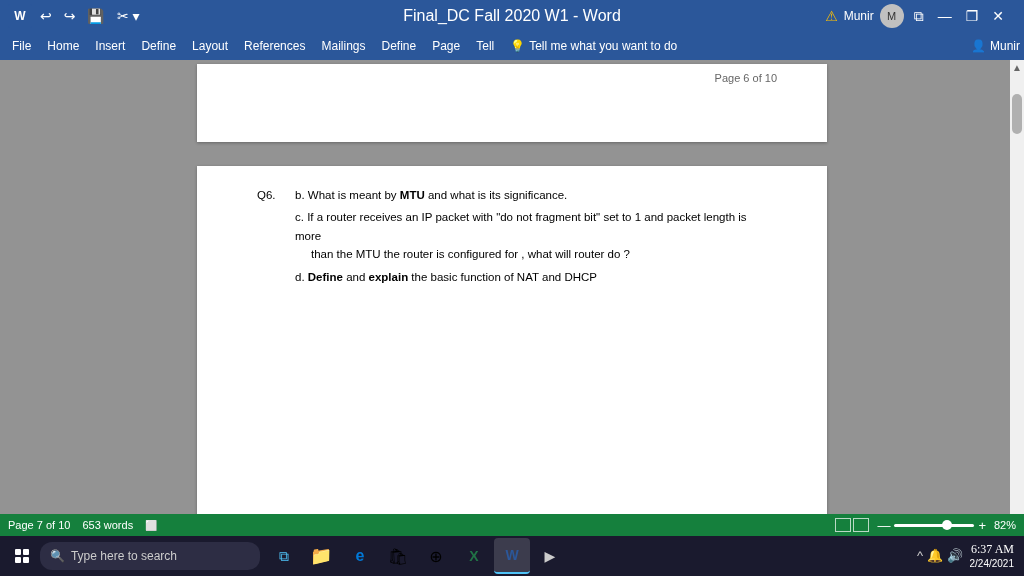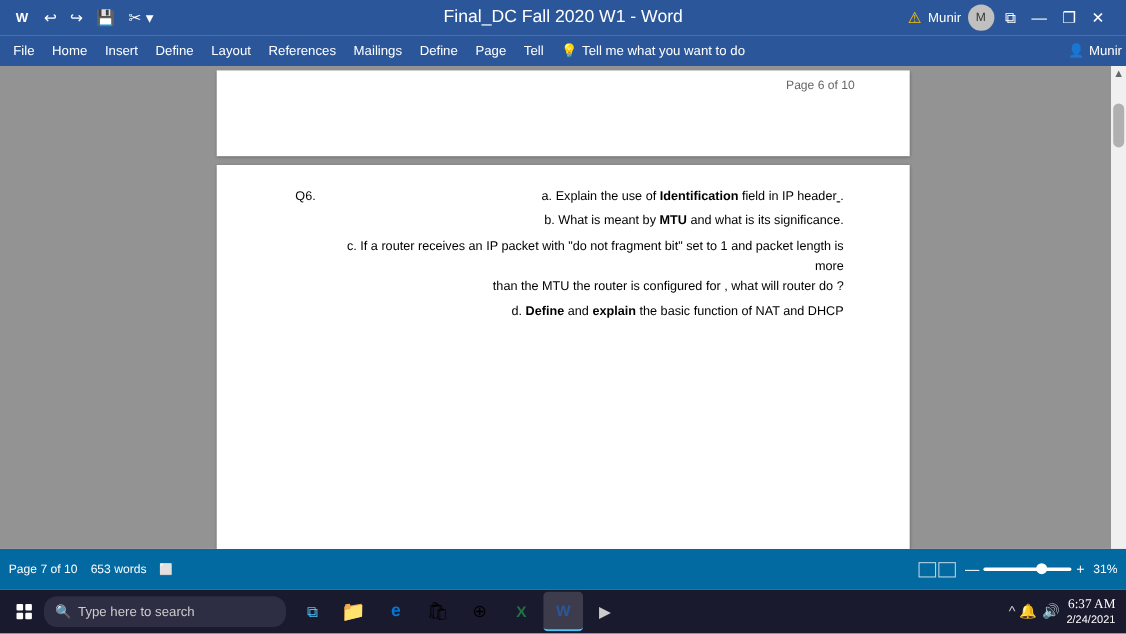--- a/index.html
+++ b/index.html
@@ -134,21 +134,20 @@
       gap: 8px;
       overflow: hidden;
       height: 100%;
     }
 
     .page {
       background: white;
       width: 630px;
       box-shadow: 0 1px 3px rgba(0,0,0,0.3);
       flex-shrink: 0;
-      text-align: right;
     }
 
     .page-top {
       height: 80px;
       padding: 8px 50px;
       display: flex;
       justify-content: flex-end;
       align-items: flex-start;
       font-size: 11px;
       color: #666;
@@ -167,22 +166,22 @@
       gap: 8px;
       margin-bottom: 4px;
     }
     .q-label { min-width: 30px; }
     .q-content { flex: 1; }
     .q-sub { margin-bottom: 4px; }
     .indent { padding-left: 16px; }
 
     
     .status-bar {
-      background: #0369a1;
-      height: 37px;
+      background: #15803d;
+      height: 22px;
       display: flex;
       align-items: center;
       padding: 0 8px;
       color: white;
       font-size: 11px;
       flex-shrink: 0;
       gap: 12px;
     }
     .status-right {
       margin-left: auto;
@@ -365,28 +364,25 @@
 
 <div class="doc-area">
   <div class="pages-container">
 
     <div class="page" style="height:78px;">
       <div class="page-top">
         <span>Page 6 of 10</span>
       </div>
     </div>
 
-    <div class="page" style="min-height:380px;">
+    <div class="page" style="min-height:380px;margin-top:16px;">
       <div class="page-main">
         <div class="question-row">
           <div class="q-label">Q6.</div>
           <div class="q-content">
-            <div class="q-sub">
-              a. Explain the use of <strong>Identification</strong> field in IP header<span style="text-decoration:underline"> </span>.
-            </div>
             <div class="q-sub">
               b. What is meant by <strong>MTU</strong> and what is its significance.
             </div>
             <div class="q-sub">
               c. If a router receives an IP packet with "do not fragment bit" set to 1 and packet length is more
               <div class="indent">than the MTU the router is configured for , what will router do ?</div>
             </div>
             <div class="q-sub">
               d. <strong>Define</strong> and <strong>explain</strong> the basic function of <span style="">NAT</span> and DHCP
             </div>
@@ -412,21 +408,21 @@
       <div class="view-icon"></div>
       <div class="view-icon"></div>
     </div>
     <div class="zoom-slider">
       <span style="cursor:pointer;font-size:13px;">—</span>
       <div class="zoom-track">
         <div class="zoom-thumb"></div>
       </div>
       <span style="cursor:pointer;font-size:13px;">+</span>
     </div>
-    <span>31%</span>
+    <span>82%</span>
   </div>
 </div>
 
 <div class="taskbar">
   <div class="taskbar-start">
     <div class="start-icon">
       <div class="start-square"></div>
       <div class="start-square"></div>
       <div class="start-square"></div>
       <div class="start-square"></div>

